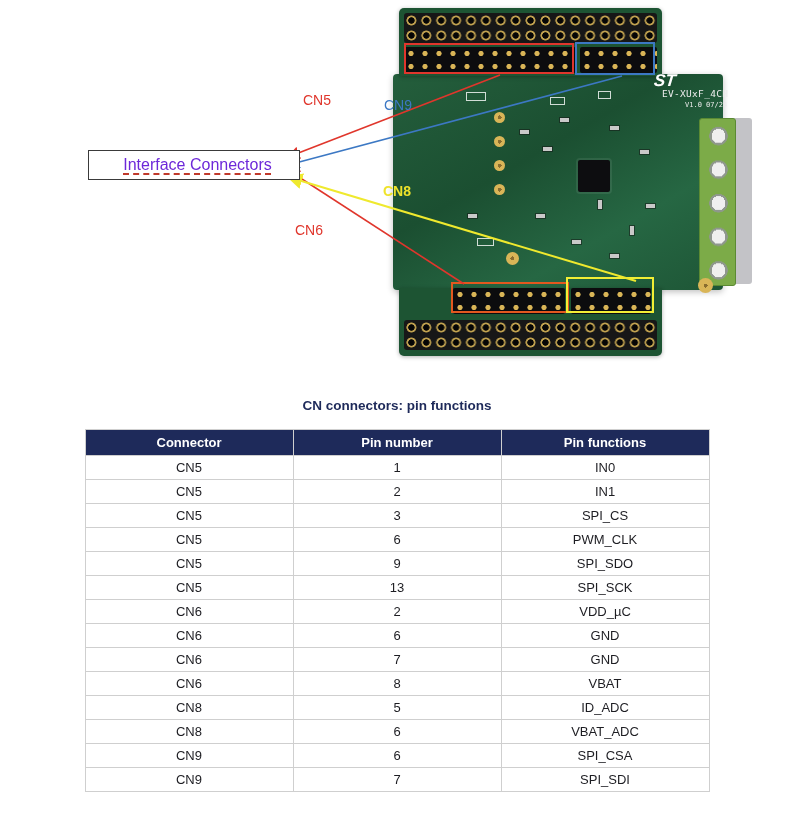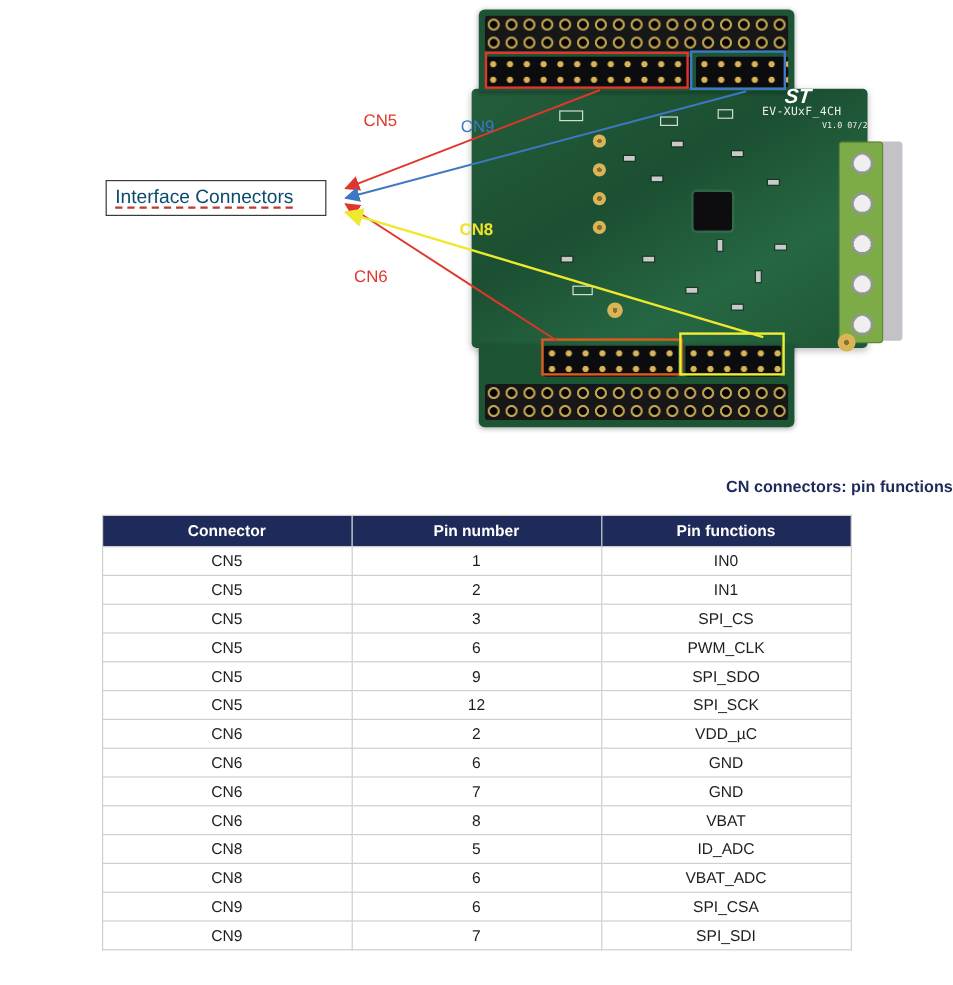--- a/index.html
+++ b/index.html
@@ -42,49 +42,49 @@
   .components{position:absolute;left:0;top:0;width:794px;height:372px;z-index:3;}
   .components>div{position:absolute;}
   .ic{width:32px;height:32px;background:#0d0d10;border-radius:2px;box-shadow:0 0 0 2px rgba(255,255,255,.08);}
   .smd{width:9px;height:4px;background:#c9c9c9;outline:1px solid rgba(20,20,20,.5);}
   .smd.v{width:4px;height:9px;}
   .pad{width:13px;height:13px;border-radius:50%;background:radial-gradient(circle,#8a6d2f 0 2px,#d9b557 2px 6.5px);}
   .silk{border:1px solid rgba(255,255,255,.8);}
 
   .board-text{position:absolute;color:#ececec;font-family:"DejaVu Sans Mono",monospace;z-index:3;white-space:nowrap;}
   .st-logo{left:654px;top:71px;font-size:17px;font-weight:bold;font-style:italic;color:#fff;font-family:"Liberation Sans",sans-serif;transform:skewX(-6deg);}
-  .board-name{left:635px;top:88px;font-size:9.5px;letter-spacing:.3px;}
+  .board-name{left:662px;top:88px;font-size:9.5px;letter-spacing:.3px;}
   .board-version{left:685px;top:101px;font-size:7px;}
 
   .abox{position:absolute;border:2px solid;z-index:5;background:transparent;}
   .box-cn5{left:404px;top:43px;width:170px;height:31px;border-color:#e0362c;}
   .box-cn9{left:575px;top:42px;width:80px;height:33px;border-color:#3c78c4;}
   .box-cn6{left:451px;top:282px;width:118px;height:31px;border-color:#e2581f;}
   .box-cn8{left:566px;top:277px;width:88px;height:36px;border-color:#f2ee35;}
 
   .arrows{position:absolute;left:0;top:0;z-index:6;}
   .al{stroke-width:1.6px;fill:none;}
   .al.red{stroke:#e0362c;}
   .al.blue{stroke:#3c78c4;}
   .al.yellow{stroke:#efe92e;stroke-width:2px;}
 
   .clabel{position:absolute;z-index:7;font-size:14px;font-weight:500;white-space:nowrap;}
   .l-cn5{left:303px;top:92px;color:#e0362c;}
   .l-cn9{left:384px;top:97px;color:#3c78c4;}
   .l-cn8{left:383px;top:183px;color:#efe32a;font-weight:700;}
   .l-cn6{left:295px;top:222px;color:#e0362c;}
 
-  .iface{position:absolute;left:88px;top:150px;width:184px;height:30px;z-index:7;
+  .iface{position:absolute;left:88px;top:150px;width:212px;height:30px;z-index:7;
     background:#fff;border:1px solid #3a3a3a;display:flex;align-items:center;
-    padding-left:7px;font-size:16px;color:#0c4a6e;}
+    padding-left:7px;font-size:16px;color:#6d28d9;justify-content:center;}
   .iface span{text-decoration-line:underline;text-decoration-style:dashed;
     text-decoration-color:#c0392b;text-decoration-thickness:1.5px;text-underline-offset:3px;}
 
   
-  .table-title{margin:26px 0 10px;text-align:right;font-size:13.5px;font-weight:bold;color:#1e2a5a;}
+  .table-title{margin:26px 0 10px;text-align:center;font-size:13.5px;font-weight:bold;color:#1e2a5a;}
   table.pin-table{width:625px;margin:16px auto;border-collapse:collapse;table-layout:fixed;padding-left:16px;}
   .pin-table th{background:#1e2a5a;color:#fff;font-size:13px;font-weight:bold;padding:5px 4px;border:1px solid #cfcfcf;}
   .pin-table td{font-size:13px;color:#1d1d22;text-align:center;padding:4px;border:1px solid #cfcfcf;background:#fff;}
 </style>
 </head>
 <body>
 
 <div class="page">
 
   <div class="figure">
@@ -201,21 +201,21 @@
           <td>6</td>
           <td>PWM_CLK</td>
         </tr>
         <tr>
           <td>CN5</td>
           <td>9</td>
           <td>SPI_SDO</td>
         </tr>
         <tr>
           <td>CN5</td>
-          <td>12</td>
+          <td>13</td>
           <td>SPI_SCK</td>
         </tr>
         <tr>
           <td>CN6</td>
           <td>2</td>
           <td>VDD_µC</td>
         </tr>
         <tr>
           <td>CN6</td>
           <td>6</td>

